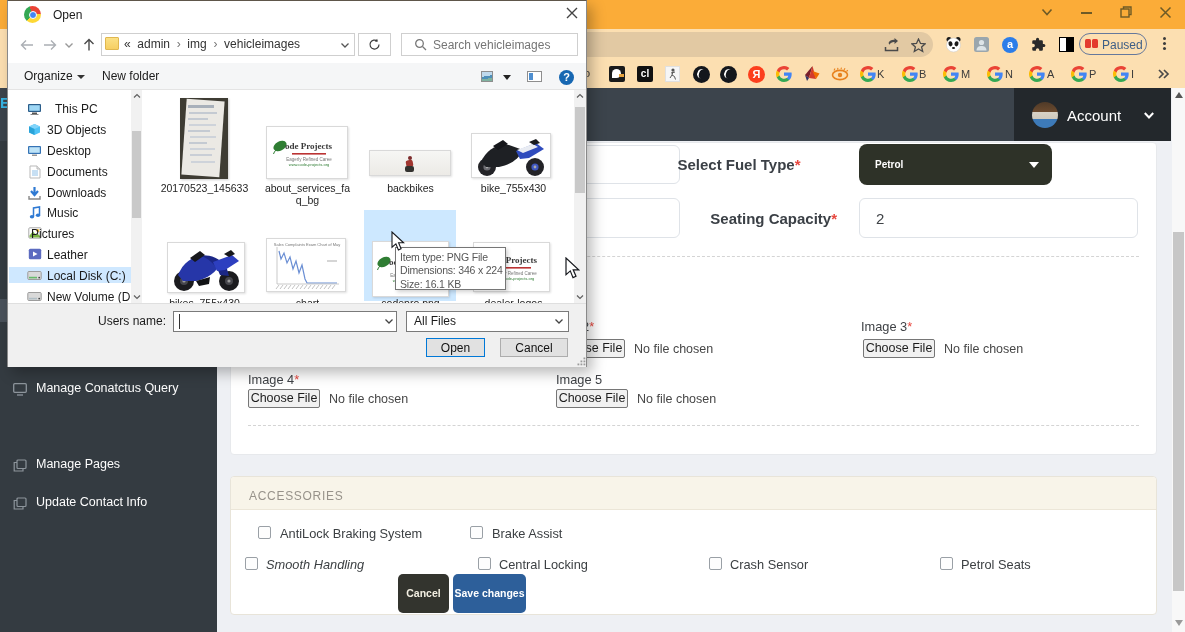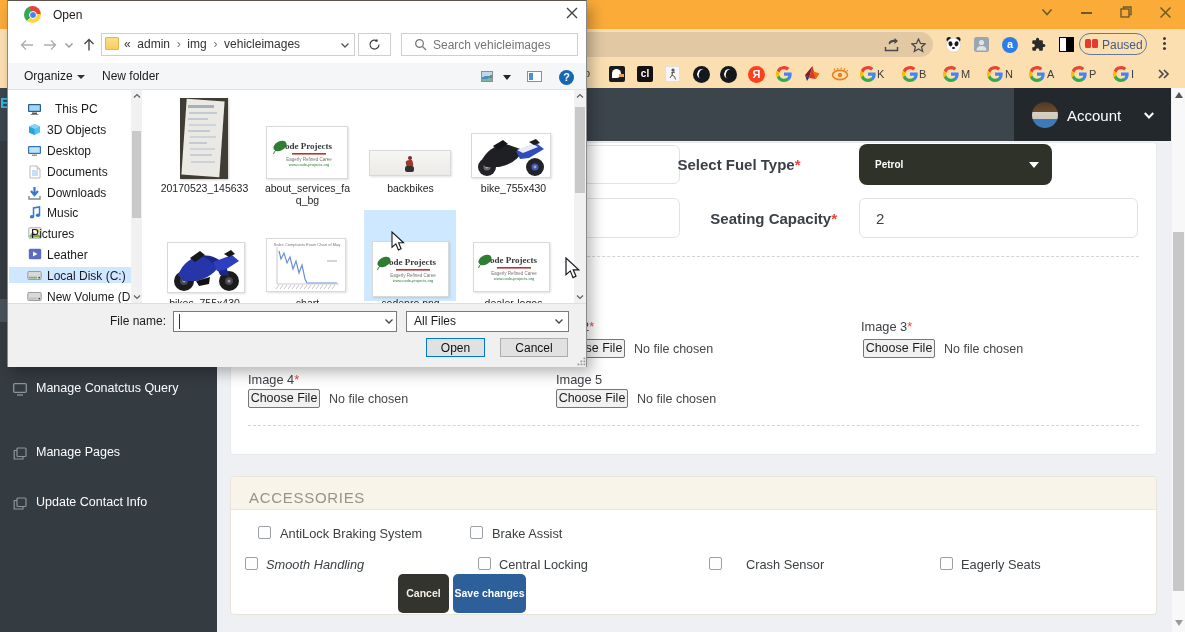--- a/index.html
+++ b/index.html
@@ -189,21 +189,21 @@
   <div class="abs" id="sbhl"></div>
   <div class="abs" style="left:0;top:94px;width:8px;height:16px;color:#37b3e2;font-size:15px;font-weight:bold;">E</div>
 
   <div class="abs sbitem" style="top:377px;">
       <svg class="sbicon" viewBox="0 0 14 13">
         <rect x="0.7" y="0.7" width="12.6" height="8.6" rx="1" fill="none" stroke="#8d959c" stroke-width="1.3"></rect>
         <path d="M4 12 L10 12" stroke="#8d959c" stroke-width="1.3"></path>
       </svg>
       <span class="txt">Manage Conatctus Query</span>
     </div>
-  <div class="abs sbitem" style="top:441px;text-align:right;">
+  <div class="abs sbitem" style="top:453px;text-align:right;">
       <svg class="sbicon" viewBox="0 0 14 13">
         <rect x="4" y="1" width="9" height="8.5" rx="1" fill="none" stroke="#8d959c" stroke-width="1.2"></rect>
         <path d="M4 3.5 L1.2 3.5 L1.2 12 L10 12 L10 9.5" fill="none" stroke="#8d959c" stroke-width="1.2"></path>
       </svg>
       <span class="txt">Manage Pages</span>
     </div>
   <div class="abs sbitem" style="top:491px;">
       <svg class="sbicon" viewBox="0 0 14 13">
         <rect x="4" y="1" width="9" height="8.5" rx="1" fill="none" stroke="#8d959c" stroke-width="1.2"></rect>
         <path d="M4 3.5 L1.2 3.5 L1.2 12 L10 12 L10 9.5" fill="none" stroke="#8d959c" stroke-width="1.2"></path>
@@ -232,34 +232,34 @@
   <div class="abs imglabel" style="left:248px;top:372px;">Image 4<span class="star">*</span></div>
   <div class="abs imglabel" style="left:556px;top:372px;">Image 5</div>
   <div class="abs cfbtn" style="left:248px;top:389px;width:72px;height:19px;">Choose File</div>
   <div class="abs nofile" style="left:329px;top:392px;">No file chosen</div>
   <div class="abs cfbtn" style="left:556px;top:389px;width:72px;height:19px;">Choose File</div>
   <div class="abs nofile" style="left:637px;top:392px;">No file chosen</div>
   <div class="abs dotline" style="left:248px;top:425px;width:891px;"></div>
 
   <div class="abs" id="card2">
     <div class="abs" id="acchead"></div>
-    <div class="abs" style="left:18px;top:12px;font-size:15px;color:#97928a;letter-spacing:0.7px;">ACCESSORIES</div>
+    <div class="abs" style="left:18px;top:12px;font-size:12px;color:#97928a;letter-spacing:0.7px;">ACCESSORIES</div>
   </div>
   <div class="abs cb" style="left:258px;top:526px;"></div>
   <div class="abs cblabel" style="left:280px;top:526px;">AntiLock Braking System</div>
   <div class="abs cb" style="left:470px;top:526px;"></div>
   <div class="abs cblabel" style="left:492px;top:526px;">Brake Assist</div>
   <div class="abs cb" style="left:245px;top:557px;"></div>
   <div class="abs cblabel" style="left:266px;top:557px;font-style:italic;">Smooth Handling</div>
   <div class="abs cb" style="left:478px;top:557px;"></div>
   <div class="abs cblabel" style="left:499px;top:557px;">Central Locking</div>
   <div class="abs cb" style="left:709px;top:557px;"></div>
-  <div class="abs cblabel" style="left:730px;top:557px;margin-left:16px;">Crash Sensor</div>
+  <div class="abs cblabel" style="left:730px;top:557px;">Crash Sensor</div>
   <div class="abs cb" style="left:940px;top:557px;"></div>
-  <div class="abs cblabel" style="left:961px;top:557px;">Eagerly Seats</div>
+  <div class="abs cblabel" style="left:961px;top:557px;">Petrol Seats</div>
   <div class="abs" style="left:398px;top:574px;width:51px;height:39px;background:#33342e;border-radius:5px;color:#f3efe2;font-size:10.5px;font-weight:bold;text-align:center;line-height:39px;">Cancel</div>
   <div class="abs" style="left:453px;top:574px;width:73px;height:39px;background:#2d5f9a;border-radius:5px;color:#fff;font-size:10.5px;font-weight:bold;text-align:center;line-height:39px;">Save changes</div>
 
   <div class="abs" style="left:1032px;top:102px;width:26px;height:26px;border-radius:50%;background:linear-gradient(to bottom,#4f3a28 0%,#6b4a2e 38%,#d8d2c6 38%,#cfc9bd 64%,#3d7ab8 64%);"></div>
   <div class="abs" style="left:1067px;top:107px;color:#fff;font-size:15px;">Account</div>
   <svg class="abs" style="left:1143px;top:111px;" width="12" height="9" viewBox="0 0 12 9">
       <path d="M1.8 2 L6 6.5 L10.2 2" stroke="#fff" stroke-width="2" fill="none"></path>
     </svg>
 
   <div class="abs" id="pgsb"></div>
@@ -513,21 +513,21 @@
     <div class="abs" style="left:566px;top:89px;width:12px;height:213px;background:#f1f1f1;"></div>
     <div class="abs" style="left:567px;top:106px;width:10px;height:86px;background:#c9c9c9;"></div>
     <svg class="abs" style="left:568px;top:92px;" width="8" height="6" viewBox="0 0 8 6">
         <path d="M1 4.5 L4 1.5 L7 4.5" stroke="#606060" stroke-width="1.2" fill="none"></path>
       </svg>
     <svg class="abs" style="left:568px;top:293px;" width="8" height="6" viewBox="0 0 8 6">
         <path d="M1 1.5 L4 4.5 L7 1.5" stroke="#606060" stroke-width="1.2" fill="none"></path>
       </svg>
 
     <div class="abs" id="dlg-bottom"></div>
-    <div class="abs dtext" style="left:60px;top:313px;width:98px;text-align:right;">File name:</div>
+    <div class="abs dtext" style="left:60px;top:313px;width:98px;text-align:right;">Users name:</div>
     <div class="abs" style="left:165px;top:310px;width:224px;height:21px;background:#fff;border:1px solid #7a7a7a;"></div>
     <div class="abs" style="left:171px;top:313px;width:1px;height:15px;background:#333;"></div>
     <svg class="abs" style="left:376px;top:317px;" width="10" height="7" viewBox="0 0 10 7">
         <path d="M1.5 1.5 L5 5 L8.5 1.5" stroke="#444" stroke-width="1.3" fill="none"></path>
       </svg>
     <div class="abs" style="left:398px;top:310px;width:163px;height:21px;background:#fff;border:1px solid #7a7a7a;"></div>
     <div class="abs dtext" style="left:406px;top:313px;">All Files</div>
     <svg class="abs" style="left:546px;top:317px;" width="10" height="7" viewBox="0 0 10 7">
         <path d="M1.5 1.5 L5 5 L8.5 1.5" stroke="#444" stroke-width="1.3" fill="none"></path>
       </svg>
@@ -538,20 +538,21 @@
           <rect x="6.5" y="0.5" width="1.8" height="1.8"></rect>
           <rect x="6.5" y="3.5" width="1.8" height="1.8"></rect>
           <rect x="3.5" y="3.5" width="1.8" height="1.8"></rect>
           <rect x="6.5" y="6.5" width="1.8" height="1.8"></rect>
           <rect x="3.5" y="6.5" width="1.8" height="1.8"></rect>
           <rect x="0.5" y="6.5" width="1.8" height="1.8"></rect>
         </g>
       </svg>
   </div>
 
+  <div class="abs" id="tooltip" style="left:395px;top:247px;width:111px;height:43px;">Item type: PNG File<br>Dimensions: 346 x 224<br>Size: 16.1 KB</div>
 
   <svg class="abs" style="left:391px;top:231px;" width="14" height="21" viewBox="0 0 14 21">
       <path d="M1 1 L1 16.2 L4.9 12.8 L7.4 18.9 L10.1 17.7 L7.6 11.8 L12.6 11.8 Z" fill="#fff" stroke="#16181d" stroke-width="1.1"></path>
     </svg>
   <svg class="abs" style="left:565px;top:257px;" width="15" height="23" viewBox="0 0 15 23">
       <path d="M1 1 L1 17.6 L5.3 13.9 L8 20.6 L11 19.3 L8.2 12.8 L13.7 12.8 Z" fill="#fff" stroke="#16181d" stroke-width="1.2"></path>
     </svg>
 
 </div>
 

